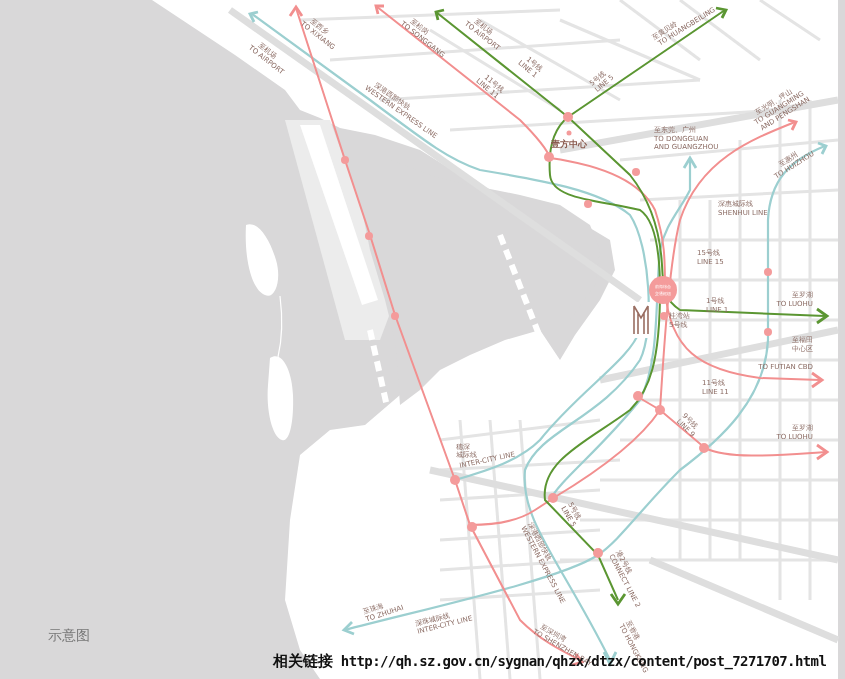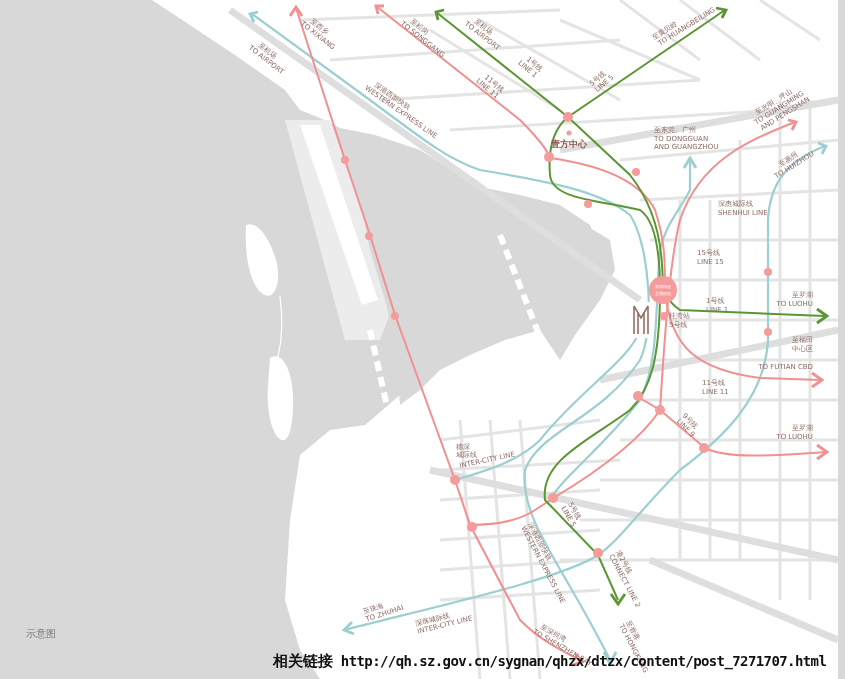--- a/index.html
+++ b/index.html
@@ -1,20 +1,20 @@
 <!DOCTYPE html>
 <html><head>
 <meta charset="utf-8">
 <style>
   html, body { margin: 0; padding: 0; }
   body { width: 845px; height: 679px; overflow: hidden; background: #d9d8d9; font-family: "DejaVu Sans", sans-serif; }
   #map { position: relative; width: 845px; height: 679px; }
   #map svg { position: absolute; left: 0; top: 0; }
   .lbl { font-family: "DejaVu Sans", sans-serif; fill: #8a6a62; font-size: 7px; }
-  .note { position: absolute; left: 26px; top: 627px; font-size: 10px; color: #777; }
+  .note { position: absolute; left: 48px; top: 627px; font-size: 14px; color: #777; }
   .link { position: absolute; left: 273px; top: 652px; font-size: 14px; color: #111; font-family: "DejaVu Sans Mono", monospace; white-space: nowrap; letter-spacing: -0.6px; font-weight: bold; }
   .link .cn { font-family: "DejaVu Sans", sans-serif; font-size: 15px; letter-spacing: 0; }
   .hub-label { font-family: "DejaVu Sans", sans-serif; fill: #ffffff; font-size: 4px; }
   .brand { font-family: "DejaVu Serif", serif; fill: #8a5a4e; font-size: 9px; font-weight: bold; }
 </style>
 </head>
 <body>
 
 <div id="map">
 <svg width="845" height="679" viewBox="0 0 845 679">

